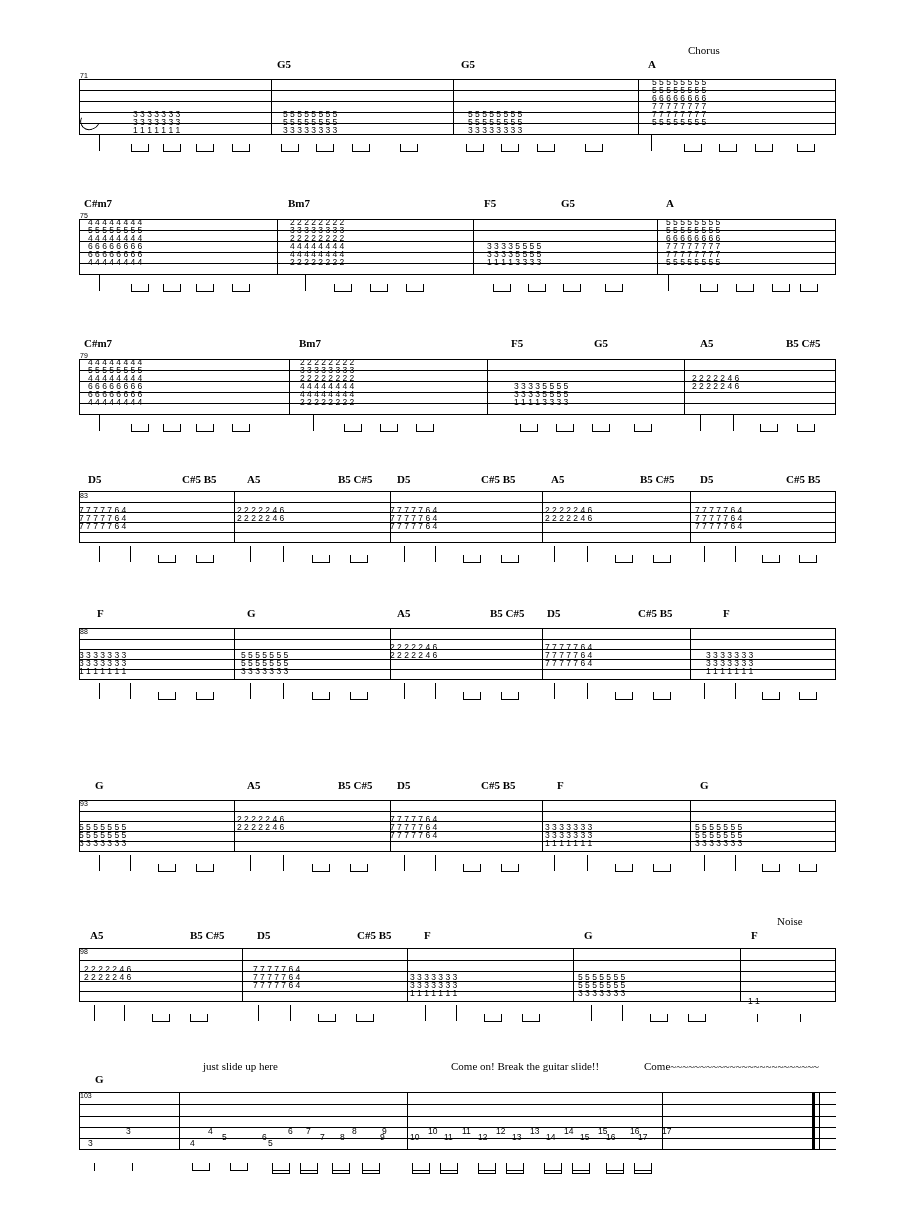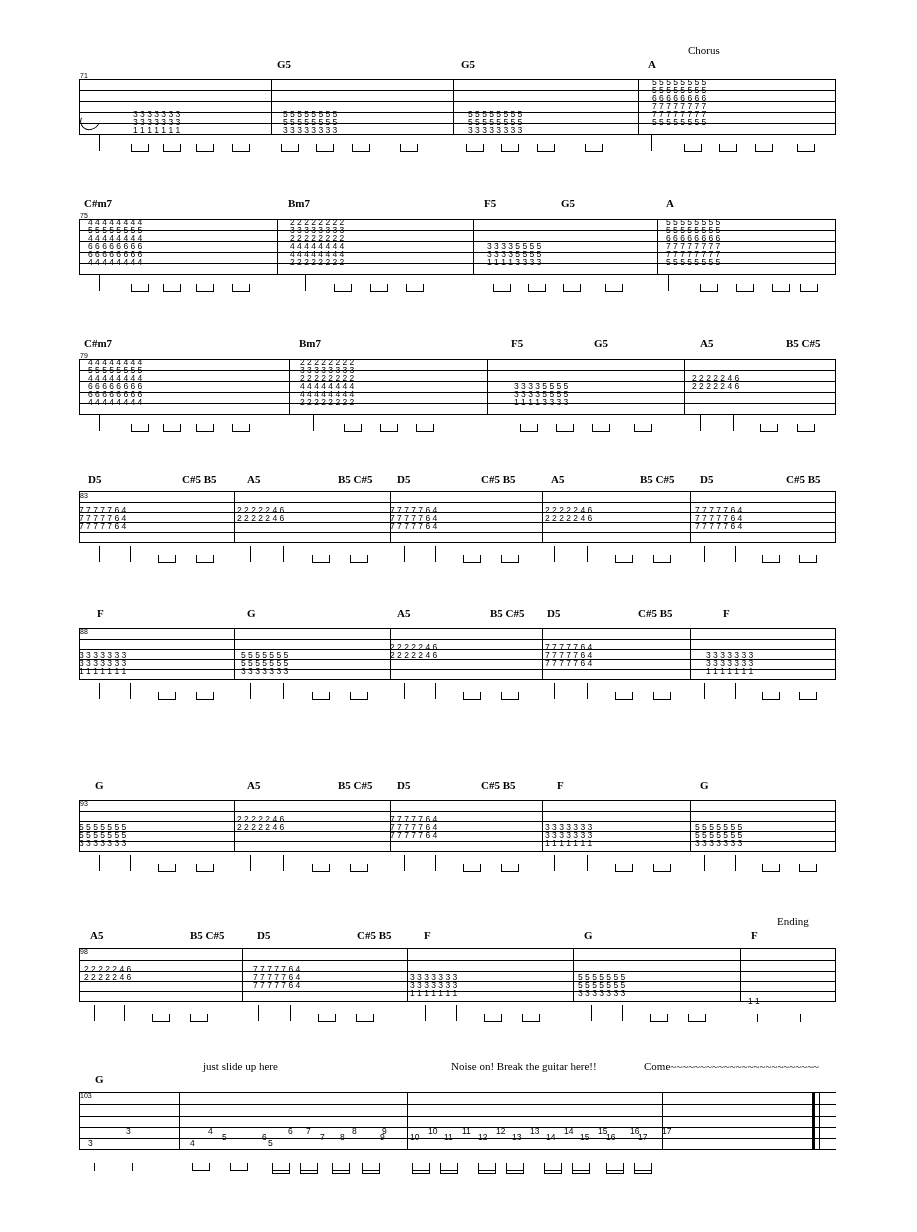--- a/index.html
+++ b/index.html
@@ -398,21 +398,21 @@
       <div class="flagbox" style="left:615px;top:864px;width:18px;height:8px;"></div>
       <div class="flagbox" style="left:653px;top:864px;width:18px;height:8px;"></div>
       <div class="stem" style="left:704px;top:855px;height:16px;"></div>
       <div class="stem" style="left:735px;top:855px;height:16px;"></div>
       <div class="flagbox" style="left:762px;top:864px;width:18px;height:8px;"></div>
       <div class="flagbox" style="left:799px;top:864px;width:18px;height:8px;"></div>
     </div>
   </div>
 
   <div class="system">
-    <div class="label" style="left:777px;top:915px;">Ending</div>
+    <div class="label" style="left:777px;top:915px;">Noise</div>
     <div class="meas-num" style="left:80px;top:948px;">98</div>
     <div class="chord" style="left:90px;top:929px;">A5</div>
     <div class="chord" style="left:190px;top:929px;">B5 C#5</div>
     <div class="chord" style="left:257px;top:929px;">D5</div>
     <div class="chord" style="left:357px;top:929px;">C#5 B5</div>
     <div class="chord" style="left:424px;top:929px;">F</div>
     <div class="chord" style="left:584px;top:929px;">G</div>
     <div class="chord" style="left:751px;top:929px;">F</div>
 
     <div class="staff" style="left:79px;top:948px;width:757px;height:54px;">
@@ -458,21 +458,21 @@
       <div class="stem" style="left:622px;top:1005px;height:16px;"></div>
       <div class="flagbox" style="left:650px;top:1014px;width:18px;height:8px;"></div>
       <div class="flagbox" style="left:688px;top:1014px;width:18px;height:8px;"></div>
       <div class="tick" style="left:757px;top:1014px;height:8px;"></div>
       <div class="tick" style="left:800px;top:1014px;height:8px;"></div>
     </div>
   </div>
 
   <div class="system">
     <div class="label" style="left:203px;top:1060px;">just slide up here</div>
-    <div class="label" style="left:451px;top:1060px;">Noise on! Break the guitar here!!</div>
+    <div class="label" style="left:451px;top:1060px;">Come on! Break the guitar slide!!</div>
     <div class="label" style="left:644px;top:1060px;">Come~~~~~~~~~~~~~~~~~~~~~~~~~</div>
 
     <div class="meas-num" style="left:80px;top:1092px;">103</div>
     <div class="chord" style="left:95px;top:1073px;">G</div>
 
     <div class="staff" style="left:79px;top:1092px;width:757px;height:58px;">
       <div class="line" style="top:11px;"></div>
         <div class="line" style="top:23px;"></div>
       <div class="line" style="top:34px;"></div>
         <div class="line" style="top:45px;"></div>

